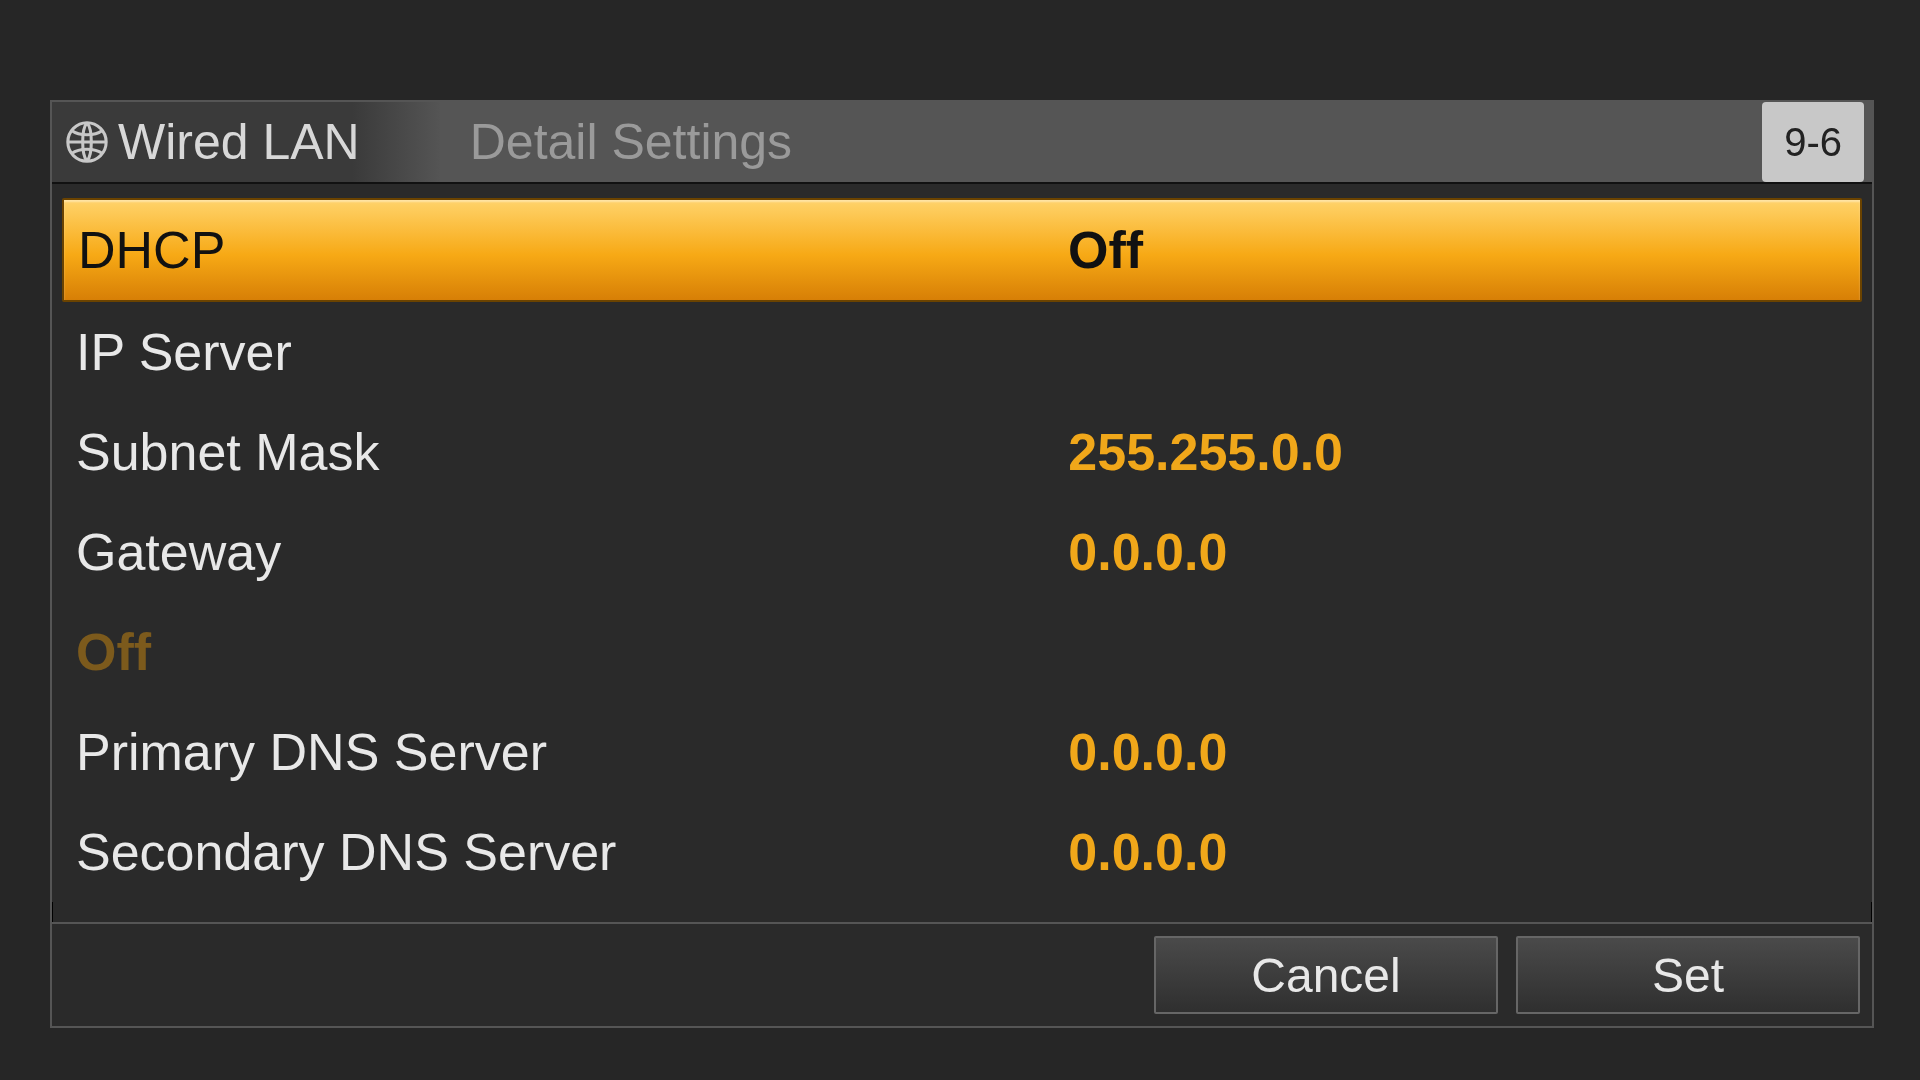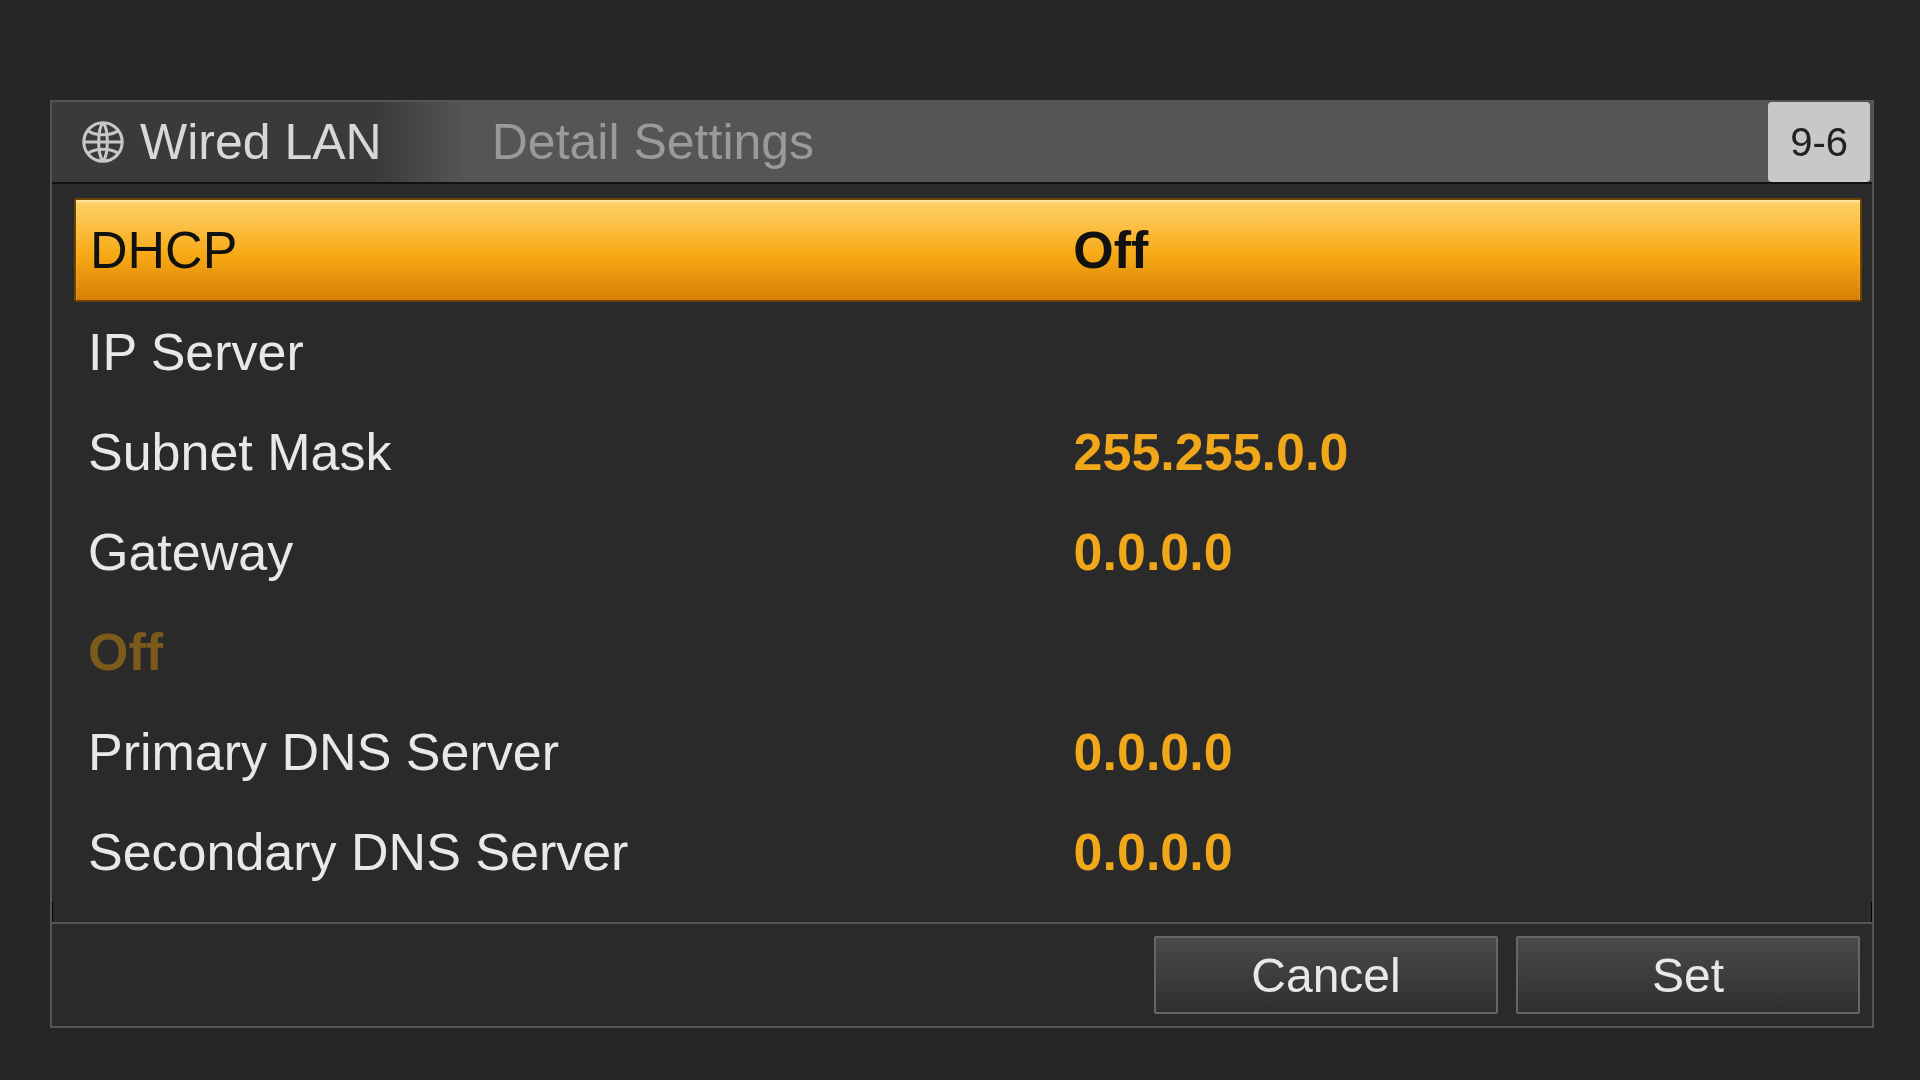--- a/index.html
+++ b/index.html
@@ -28,25 +28,25 @@
     align-items: center;
     height: 80px;
     background: #3a3a3a;
     border-bottom: 2px solid #111;
     position: relative;
   }
 
   .crumb-active {
     display: flex;
     align-items: center;
-    gap: 14px;
+    gap: 8px;
     color: #d8d8d8;
     font-size: 50px;
     font-weight: 400;
-    padding-left: 28px;
+    padding-left: 12px;
     height: 100%;
     position: relative;
     padding-right: 80px;
     z-index: 2;
     justify-content: center;
   }
   .crumb-active::after {
     content: "";
     position: absolute;
     right: -2px;
@@ -66,21 +66,21 @@
     height: 100%;
     background: #555555;
     flex: 1 1 auto;
     padding-left: 30px;
     position: relative;
     z-index: 1;
   }
 
   .page-badge {
     position: absolute;
-    right: 2px;
+    right: 8px;
     top: 50%;
     transform: translateY(-50%);
     background: #c8c8c8;
     color: #222;
     font-size: 40px;
     font-weight: 500;
     padding: 16px 22px;
     border-radius: 4px;
     line-height: 1.2;
     z-index: 3;
@@ -88,21 +88,21 @@
 
   .globe-icon svg {
     width: 46px;
     height: 46px;
     display: block;
   }
 
   
   .body {
     background: #2a2a2a;
-    padding: 14px 10px 0 22px;
+    padding: 14px 10px 0 10px;
   }
 
   .row {
     display: flex;
     align-items: center;
     height: 100px;
     padding: 0 14px;
   }
   .row .label {
     flex: 0 0 56%;

